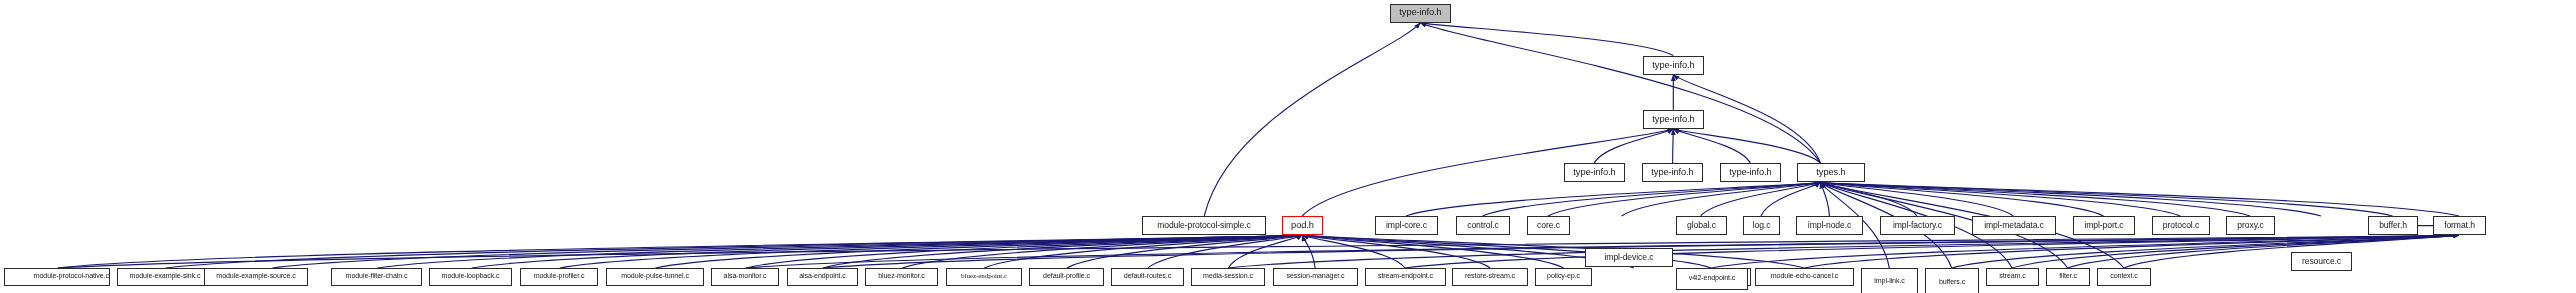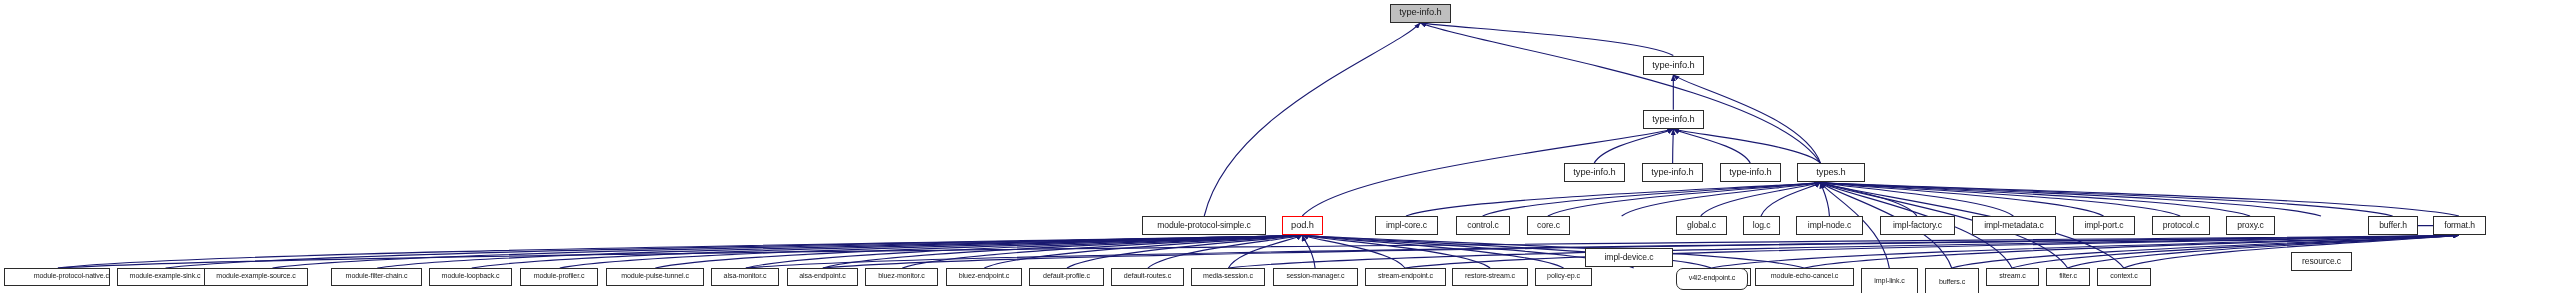--- a/index.html
+++ b/index.html
@@ -223,21 +223,21 @@
       </div>
       <div class="gnode" style="left: 711px; top: 268px; width: 68px; height: 18px; font-size: 7.1px;">
         <span class="lbl">alsa-monitor.c</span>
       </div>
       <div class="gnode" style="left: 787px; top: 268px; width: 71px; height: 18px; font-size: 7.1px;">
         <span class="lbl">alsa-endpoint.c</span>
       </div>
       <div class="gnode" style="left: 865px; top: 268px; width: 73px; height: 18px; font-size: 7.1px;">
         <span class="lbl">bluez-monitor.c</span>
       </div>
-      <div class="gnode" style="left: 946px; top: 268px; width: 76px; height: 18px; font-size: 7.1px;">
+      <div class="gnode" style="left: 946px; top: 268px; width: 76px; height: 18px; font-size: 7.1px; font-family: Liberation Serif, serif;">
         <span class="lbl">bluez-endpoint.c</span>
       </div>
       <div class="gnode" style="left: 1029px; top: 268px; width: 75px; height: 18px; font-size: 7.1px;">
         <span class="lbl">default-profile.c</span>
       </div>
       <div class="gnode" style="left: 1111px; top: 268px; width: 73px; height: 18px; font-size: 7.1px;">
         <span class="lbl">default-routes.c</span>
       </div>
       <div class="gnode" style="left: 1191px; top: 268px; width: 74px; height: 18px; font-size: 7.1px;">
         <span class="lbl">media-session.c</span>
@@ -250,21 +250,21 @@
       </div>
       <div class="gnode" style="left: 1452px; top: 268px; width: 76px; height: 18px; font-size: 7.1px;">
         <span class="lbl">restore-stream.c</span>
       </div>
       <div class="gnode" style="left: 1535px; top: 268px; width: 57px; height: 18px; font-size: 7.1px;">
         <span class="lbl">policy-ep.c</span>
       </div>
       <div class="gnode" style="left: 1682px; top: 268px; width: 69px; height: 18px; font-size: 7.1px;">
         <span class="lbl">policy-node.c</span>
       </div>
-      <div class="gnode" style="left: 1676px; top: 268px; width: 72px; height: 22px; font-size: 7.1px; border-radius: 7px;">
+      <div class="gnode" style="left: 1676px; top: 268px; width: 72px; height: 22px; font-size: 7.1px;">
         <span class="lbl">v4l2-endpoint.c</span>
       </div>
       <div class="gnode" style="left: 1755px; top: 268px; width: 99px; height: 18px; font-size: 7.1px;">
         <span class="lbl">module-echo-cancel.c</span>
       </div>
       <div class="gnode" style="left: 1861px; top: 268px; width: 57px; height: 28px; font-size: 7.1px;">
         <span class="lbl">impl-link.c</span>
       </div>
       <div class="gnode" style="left: 1925px; top: 268px; width: 54px; height: 30px; font-size: 7.1px;">
         <span class="lbl">buffers.c</span>

